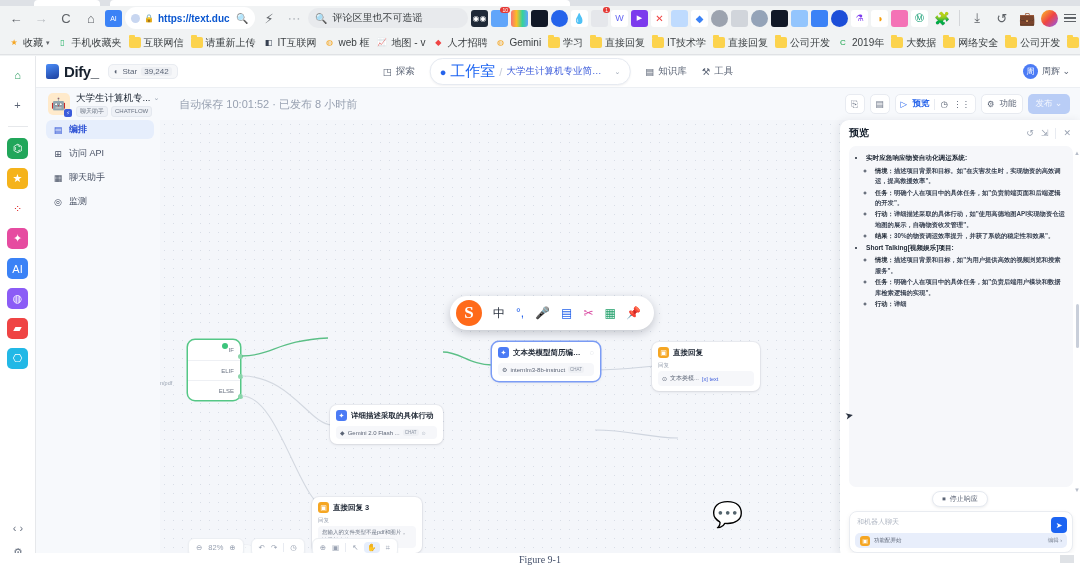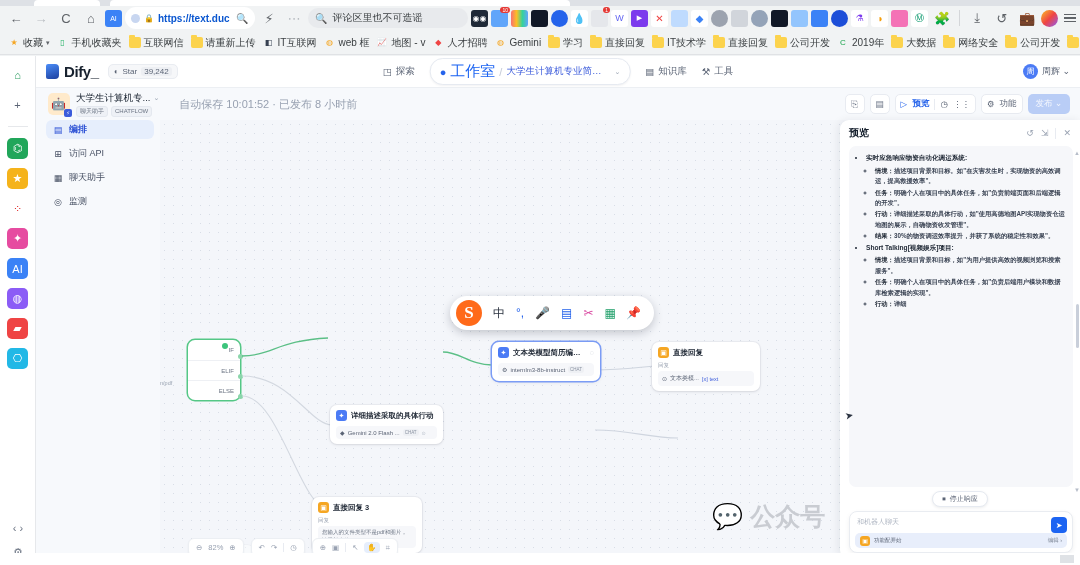--- a/index.html
+++ b/index.html
@@ -591,20 +591,20 @@
       <span class="imeitem b">°,</span>
       <span class="imeitem ">🎤</span>
       <span class="imeitem b">▤</span>
       <span class="imeitem p">✂</span>
       <span class="imeitem g">▦</span>
       <span class="imeitem ">📌</span>
     </div>
 
   <div class="wm">
     <span>💬</span>
-    <span>公众号</span>
   </div>
   <div class="cursor">➤</div>
   <div class="brfoot">
       <i></i>
     </div>
+  <div class="caption">Figure  9-1</div>
 
 </div>
 
 </body></html>

